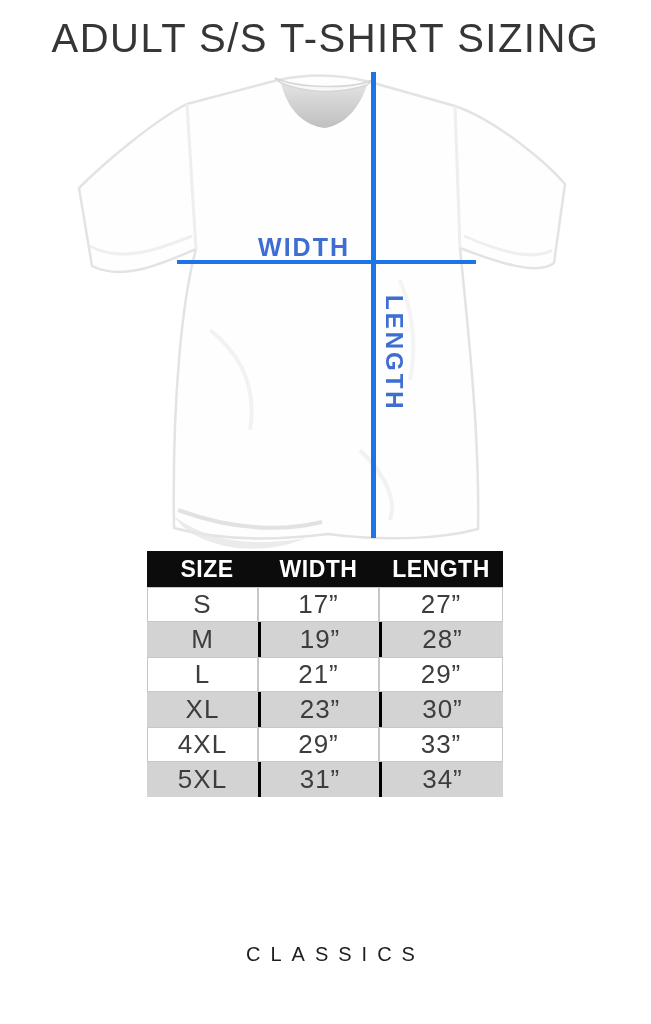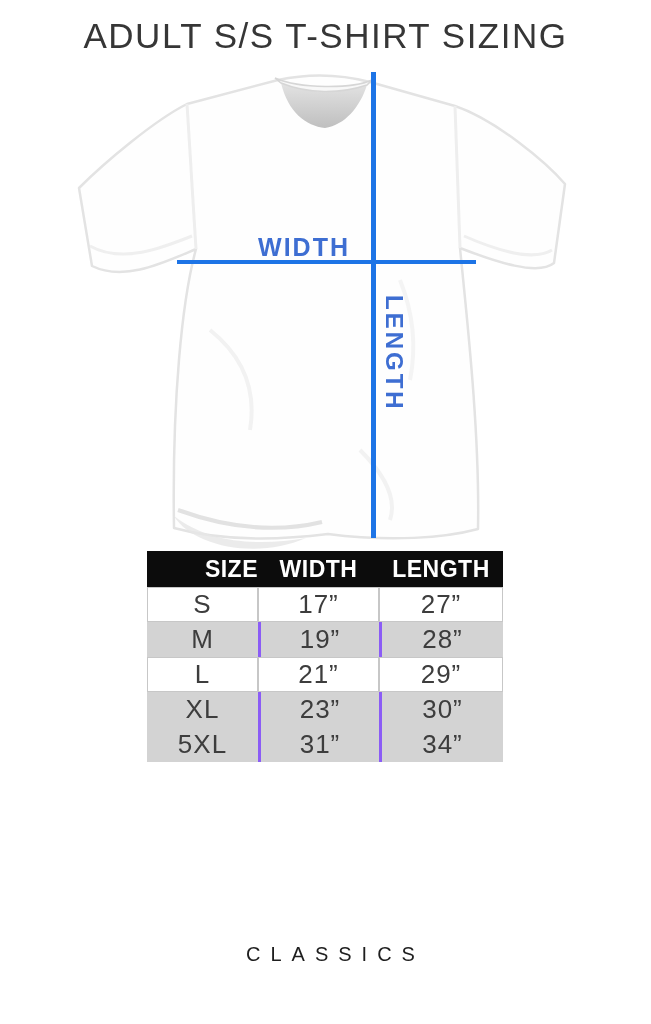--- a/index.html
+++ b/index.html
@@ -2,21 +2,21 @@
 <html><head>
 <meta charset="utf-8">
 <style>
   html,body{margin:0;padding:0;background:#ffffff;}
   body{width:651px;height:1024px;position:relative;overflow:hidden;
        font-family:"Liberation Sans", sans-serif;}
   .stage{position:absolute;inset:0;width:651px;height:1024px;background:#fff;}
 
   .page-title{
     position:absolute;top:16px;left:0;width:651px;text-align:center;
-    font-size:35px;font-weight:300;letter-spacing:1.5px;color:#363636;
+    font-size:40px;font-weight:300;letter-spacing:1.5px;color:#363636;
     font-family:"Liberation Sans", sans-serif;
   }
 
   .shirt-svg{position:absolute;left:60px;top:70px;width:535px;height:482px;}
 
   .hline{position:absolute;left:177px;top:260px;width:299px;height:4px;background:#1d74e6;}
   .vline{position:absolute;left:371px;top:72px;width:5px;height:466px;background:#1d74e6;}
 
   .width-label{
     position:absolute;left:230px;top:233px;width:148px;text-align:center;
@@ -32,28 +32,28 @@
     position:absolute;left:147px;top:551px;width:356px;
     border-collapse:separate;border-spacing:0;table-layout:fixed;
   }
   .size-table col.c1{width:111px;}
   .size-table col.c2{width:121px;}
   .size-table col.c3{width:124px;}
   .size-table th{
     background:#0c0c0c;color:#ffffff;height:36px;box-sizing:border-box;
     font-size:23px;font-weight:bold;letter-spacing:0.5px;text-align:center;padding:0;
   }
-  .size-table th.first{text-align:right;padding-left:9px;}
+  .size-table th.first{text-align:center;padding-left:9px;}
   .size-table td{
     height:35px;box-sizing:border-box;padding:0;text-align:center;
     font-size:26px;font-weight:300;color:#3d3d3d;letter-spacing:1px;
   }
   tr.row-white td{background:#ffffff;box-shadow:inset 0 0 0 1px #c7c7c7;}
   tr.row-gray td{background:#d3d3d3;}
-  tr.row-gray td + td{border-left:3px solid #8b5cf6;}
+  tr.row-gray td + td{border-left:3px solid #000000;}
 
   .tolerance-note{
     position:absolute;top:907px;left:0;width:651px;text-align:center;
     font-size:19px;font-weight:bold;color:#3e6ed2;letter-spacing:0.2px;
   }
 
   .brand{position:absolute;top:941px;left:0;width:651px;text-align:center;color:#161616;}
   .brand-top{font-size:36px;font-weight:800;letter-spacing:1px;line-height:1.0;}
   .brand-bottom{font-size:20px;font-weight:400;letter-spacing:10px;padding-left:20px;
     line-height:1.1;margin-top:2px;color:#1e1e1e;}
@@ -131,20 +131,25 @@
       <tr class="row-white">
         <td>L</td>
         <td>21”</td>
         <td>29”</td>
       </tr>
       <tr class="row-gray">
         <td>XL</td>
         <td>23”</td>
         <td>30”</td>
       </tr>
+      <tr class="row-white">
+        <td>4XL</td>
+        <td>29”</td>
+        <td>33”</td>
+      </tr>
       <tr class="row-gray">
         <td>5XL</td>
         <td>31”</td>
         <td>34”</td>
       </tr>
     </tbody>
   </table>
 
 
   <div class="brand">

